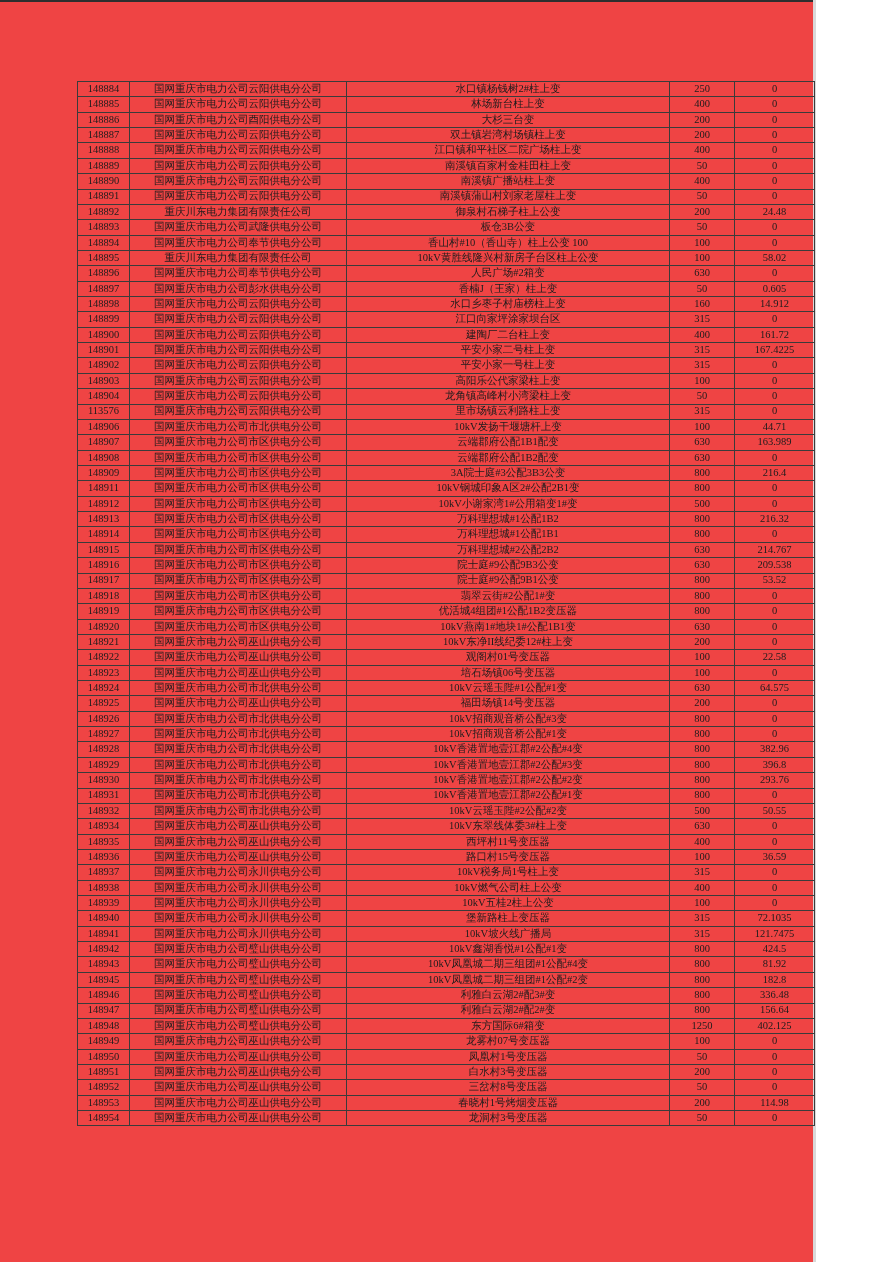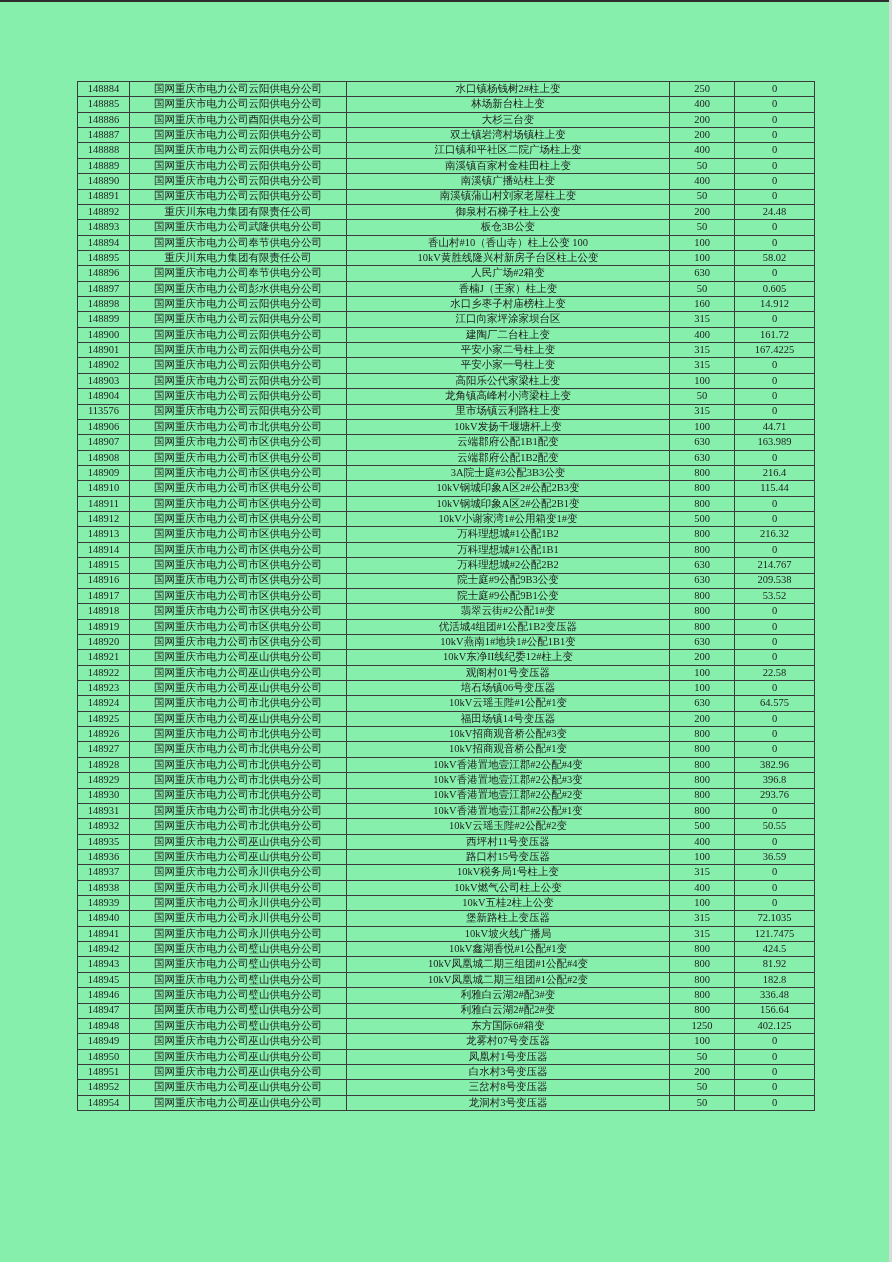--- a/index.html
+++ b/index.html
@@ -2,23 +2,23 @@
 <html><head>
 <meta charset="utf-8">
 <style>
   html, body {
     margin: 0;
     padding: 0;
     background: #ffffff;
   }
   .page {
     position: relative;
-    width: 892px;
+    width: 816px;
     height: 1262px;
-    background: #86efac;
+    background: #ef4444;
     overflow: hidden;
     font-family: "Liberation Serif", "DejaVu Serif", serif;
   }
   .top-edge {
     position: absolute;
     top: 0; left: 0;
     width: 892px;
     height: 2px;
     background: #2e2e2e;
   }
@@ -247,27 +247,20 @@
       <td>0</td>
     </tr>
         <tr>
       <td>148909</td>
       <td>国网重庆市电力公司市区供电分公司</td>
       <td>3A院士庭#3公配3B3公变</td>
       <td>800</td>
       <td>216.4</td>
     </tr>
         <tr>
-      <td>148910</td>
-      <td>国网重庆市电力公司市区供电分公司</td>
-      <td>10kV钢城印象A区2#公配2B3变</td>
-      <td>800</td>
-      <td>115.44</td>
-    </tr>
-        <tr>
       <td>148911</td>
       <td>国网重庆市电力公司市区供电分公司</td>
       <td>10kV钢城印象A区2#公配2B1变</td>
       <td>800</td>
       <td>0</td>
     </tr>
         <tr>
       <td>148912</td>
       <td>国网重庆市电力公司市区供电分公司</td>
       <td>10kV小谢家湾1#公用箱变1#变</td>
@@ -406,20 +399,27 @@
       <td>10kV香港置地壹江郡#2公配#1变</td>
       <td>800</td>
       <td>0</td>
     </tr>
         <tr>
       <td>148932</td>
       <td>国网重庆市电力公司市北供电分公司</td>
       <td>10kV云瑶玉陛#2公配#2变</td>
       <td>500</td>
       <td>50.55</td>
+    </tr>
+        <tr>
+      <td>148934</td>
+      <td>国网重庆市电力公司巫山供电分公司</td>
+      <td>10kV东翠线体委3#柱上变</td>
+      <td>630</td>
+      <td>0</td>
     </tr>
         <tr>
       <td>148935</td>
       <td>国网重庆市电力公司巫山供电分公司</td>
       <td>西坪村11号变压器</td>
       <td>400</td>
       <td>0</td>
     </tr>
         <tr>
       <td>148936</td>
@@ -525,20 +525,27 @@
       <td>白水村3号变压器</td>
       <td>200</td>
       <td>0</td>
     </tr>
         <tr>
       <td>148952</td>
       <td>国网重庆市电力公司巫山供电分公司</td>
       <td>三岔村8号变压器</td>
       <td>50</td>
       <td>0</td>
+    </tr>
+        <tr>
+      <td>148953</td>
+      <td>国网重庆市电力公司巫山供电分公司</td>
+      <td>春晓村1号烤烟变压器</td>
+      <td>200</td>
+      <td>114.98</td>
     </tr>
         <tr>
       <td>148954</td>
       <td>国网重庆市电力公司巫山供电分公司</td>
       <td>龙洞村3号变压器</td>
       <td>50</td>
       <td>0</td>
     </tr>
       </tbody>
   </table>

